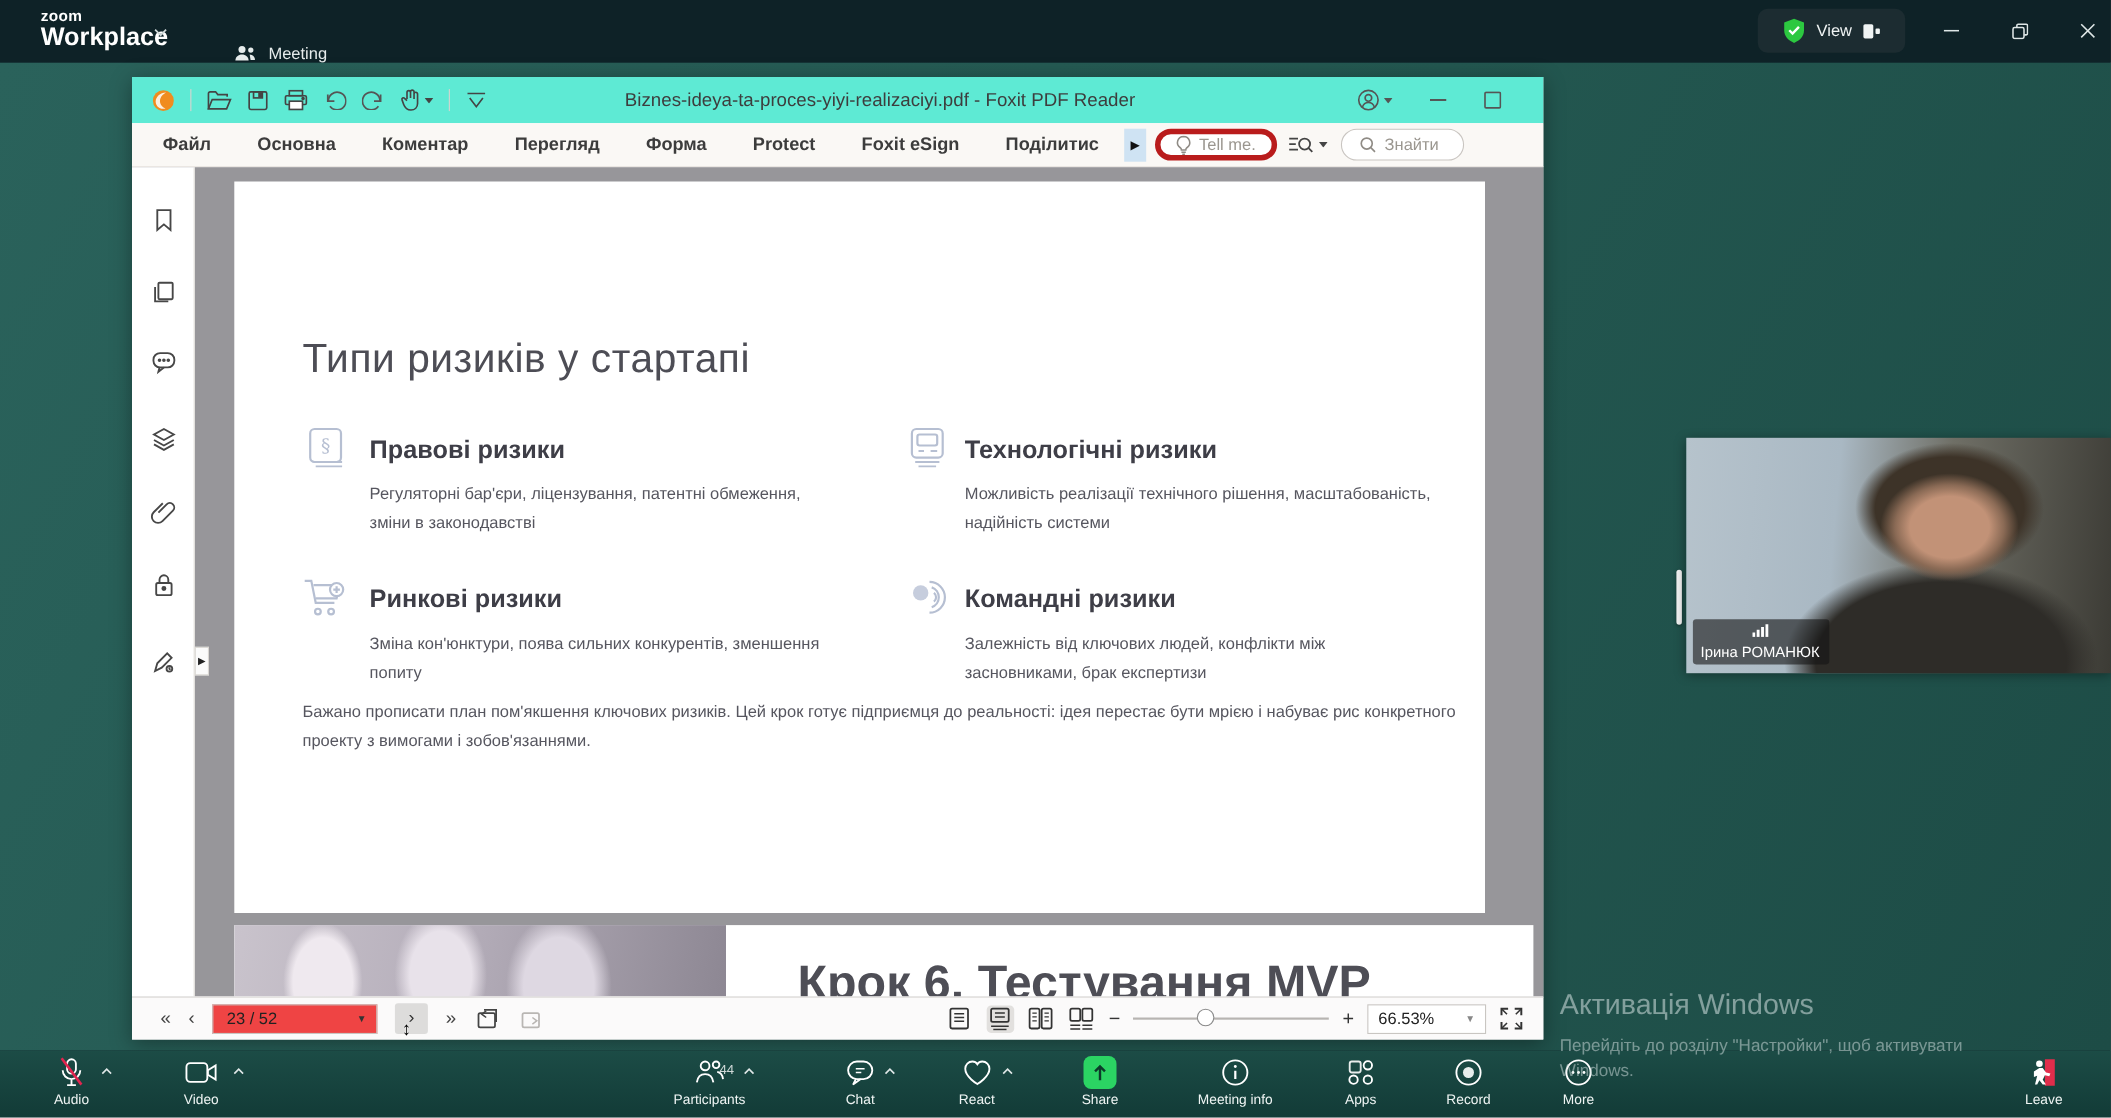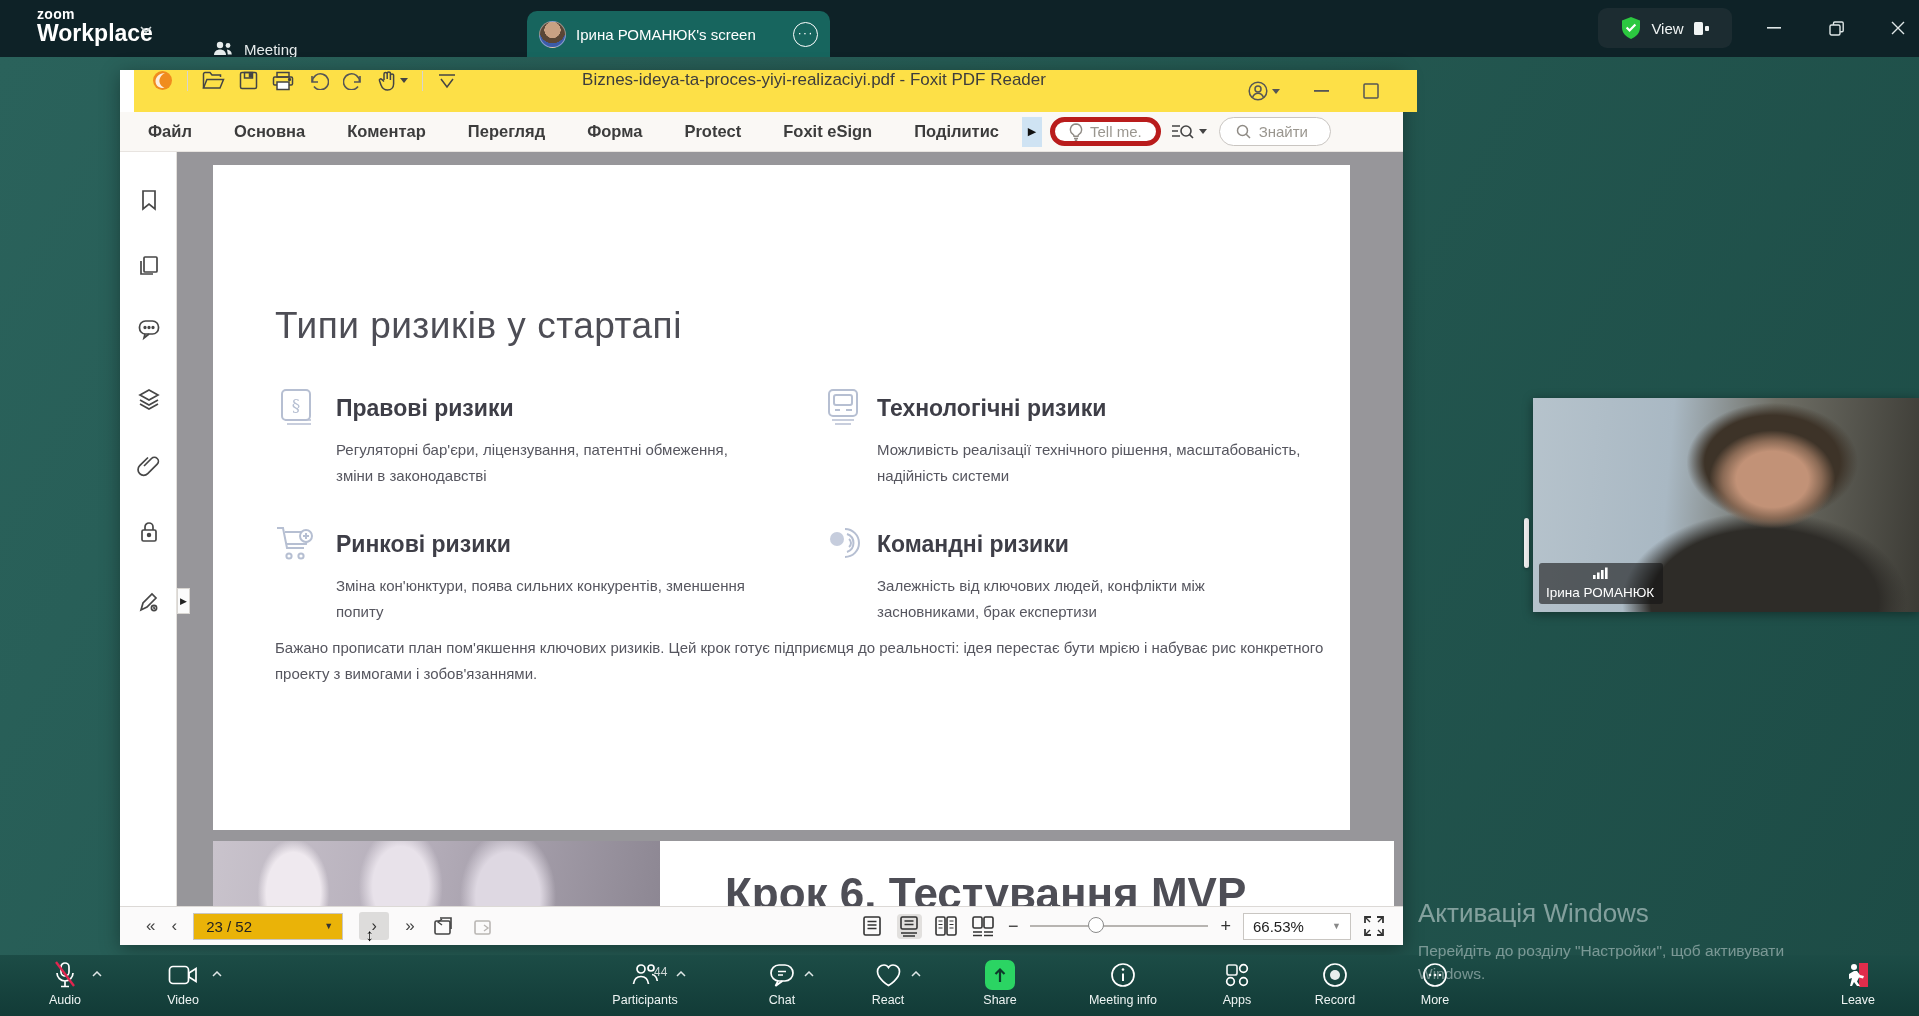--- a/index.html
+++ b/index.html
@@ -21,21 +21,21 @@
   .view-group { position:absolute; left:1598px; top:8px; width:134px; height:40px; background:#1c2c31; border-radius:9px; display:flex; align-items:center; justify-content:center; gap:9px; }
   .view-label { color:#f0f4f4; font-size:15px; }
   .win-btn { position:absolute; top:12px; width:32px; height:32px; display:flex; align-items:center; justify-content:center; color:#dfe7e7; }
   .wb-min { left:1758px; } .wb-max { left:1820px; } .wb-close { left:1882px; }
 
   
   .stage { position:absolute; left:0; top:57px; width:1919px; height:898px; background:linear-gradient(118deg,#2a625b 0%, #235750 55%, #1d4c46 100%); }
 
   
   .foxit { position:absolute; left:120px; top:13px; width:1283px; height:875px; background:#fff; box-shadow:0 4px 18px rgba(0,0,0,.35); }
-  .f-titlebar { position:absolute; left:14px; top:0; width:100%; height:42px; background:#fde047; display:flex; align-items:flex-start; }
+  .f-titlebar { position:absolute; left:0; top:0; width:100%; height:42px; background:#5eead4; display:flex; align-items:center; }
   .f-quick { display:flex; align-items:center; gap:14px; padding-left:18px; color:#444; }
   .f-sep { width:1px; height:20px; background:#d8d4d0; }
   .f-title { position:absolute; left:380px; width:600px; text-align:center; font-size:17px; color:#3d3d3d; white-space:nowrap; }
   .f-winctl { position:absolute; right:38px; top:0; height:42px; display:flex; align-items:center; gap:34px; color:#555; }
   .f-menubar { position:absolute; left:0; top:42px; width:100%; height:40px; background:#faf8f5; display:flex; align-items:center; padding-left:28px; gap:0; border-bottom:1px solid #e8e4e0; }
   .f-menu { font-size:16.5px; font-weight:700; color:#3c3c3c; padding:0 21px 0 0; margin-right:21px; white-space:nowrap; }
   .menu-overflow { width:20px; height:30px; background:#cfe3f3; display:flex; align-items:center; justify-content:center; color:#111; font-size:11px; margin-right:8px; }
   .tellme { display:flex; align-items:center; gap:7px; border:5px solid #b91c1c; border-radius:15px; height:29px; padding:0 14px; color:#9a968f; font-size:15px; margin-right:10px; background:#fff; }
   .findbox { display:flex; align-items:center; gap:8px; border:1px solid #c9c5c1; border-radius:15px; height:29px; padding:0 16px; color:#9a968f; font-size:15px; background:#fff; width:112px; }
   .srch-dd { display:flex; align-items:center; gap:4px; margin-right:12px; color:#444; }
@@ -57,21 +57,21 @@
     background:
       radial-gradient(ellipse 60px 90px at 18% 80%, #efe9ef 0 45%, transparent 60%),
       radial-gradient(ellipse 70px 100px at 42% 70%, #e8e2ea 0 40%, transparent 60%),
       radial-gradient(ellipse 80px 110px at 66% 85%, #ded8e2 0 40%, transparent 60%),
       linear-gradient(100deg,#c9c3cc 0%, #b5aeba 45%, #8d8793 100%); }
   .p2-title { position:absolute; left:512px; top:28px; font-size:44px; font-weight:600; color:#4e4e56; white-space:nowrap; }
 
   .f-statusbar { position:absolute; left:0; top:836px; width:100%; height:39px; background:#fbfafa; border-top:1px solid #dcd9d6; display:flex; align-items:center; }
   .st-left { display:flex; align-items:center; gap:16px; padding-left:26px; color:#3c3c3c; }
   .nav-glyph { font-size:17px; color:#444; }
-  .pagebox { width:150px; height:27px; border:1px solid #c9c6c2; background:#eab308; display:flex; align-items:center; font-size:15px; color:#222; padding-left:12px; }
+  .pagebox { width:150px; height:27px; border:1px solid #c9c6c2; background:#ef4444; display:flex; align-items:center; font-size:15px; color:#222; padding-left:12px; }
   .pagebox .caret { margin-left:auto; margin-right:9px; font-size:9px; color:#333; }
   .next-btn { width:30px; height:28px; background:#dddcdb; border-radius:3px; display:flex; align-items:center; justify-content:center; font-size:16px; color:#333; position:relative; }
   .cursor-updown { position:absolute; left:6px; top:14px; font-size:17px; color:#000; text-shadow:0 0 2px #fff; }
   .st-right { position:absolute; right:18px; display:flex; align-items:center; gap:12px; }
   .viewic { width:25px; height:25px; display:flex; align-items:center; justify-content:center; color:#333; }
   .viewic.active { background:#e2e0de; border-radius:4px; }
   .zoom-minus,.zoom-plus { font-size:18px; color:#333; }
   .slider { position:relative; width:178px; height:2px; background:#b7b4b1; }
   .slider .knob { position:absolute; left:58px; top:-8px; width:16px; height:16px; border-radius:50%; background:#fff; border:1.4px solid #8a8a8a; }
   .zoombox { width:108px; height:27px; border:1px solid #c9c6c2; background:#fff; display:flex; align-items:center; font-size:15px; color:#222; padding:0 9px; }
@@ -118,25 +118,20 @@
     <div class="meeting-tab">
       <svg width="22" height="18" viewBox="0 0 22 18">
           <circle cx="8" cy="5" r="3.2" fill="#e6ecec"></circle>
           <path d="M2 15c0-3.3 2.7-5.5 6-5.5s6 2.2 6 5.5" fill="#e6ecec"></path>
           <circle cx="16" cy="5.5" r="2.4" fill="#e6ecec"></circle>
           <path d="M15 9.6c2.7.2 4.8 2.1 4.8 4.9h-4" fill="#e6ecec"></path>
         </svg>
       <span>Meeting</span>
     </div>
 
-    <div class="screen-tab">
-      <div class="avatar"></div>
-      <div class="tab-title">Ірина РОМАНЮК's screen</div>
-      <div class="tab-ellipsis">···</div>
-    </div>
 
     <div class="view-group">
       <svg width="22" height="24" viewBox="0 0 22 24">
           <path d="M11 1l9 3.4v7.2c0 5.4-3.8 9.4-9 11.4-5.2-2-9-6-9-11.4V4.4z" fill="#2cc840"></path>
           <path d="M6.6 11.5l3 3 5.8-6" stroke="#fff" stroke-width="2.2" fill="none"></path>
         </svg>
       <span class="view-label">View</span>
       <svg width="17" height="15" viewBox="0 0 17 15">
           <rect x="1" y="1" width="9" height="13" rx="1.5" fill="#f0f4f4"></rect>
           <rect x="12" y="5" width="4" height="5" rx="1" fill="#f0f4f4"></rect>

